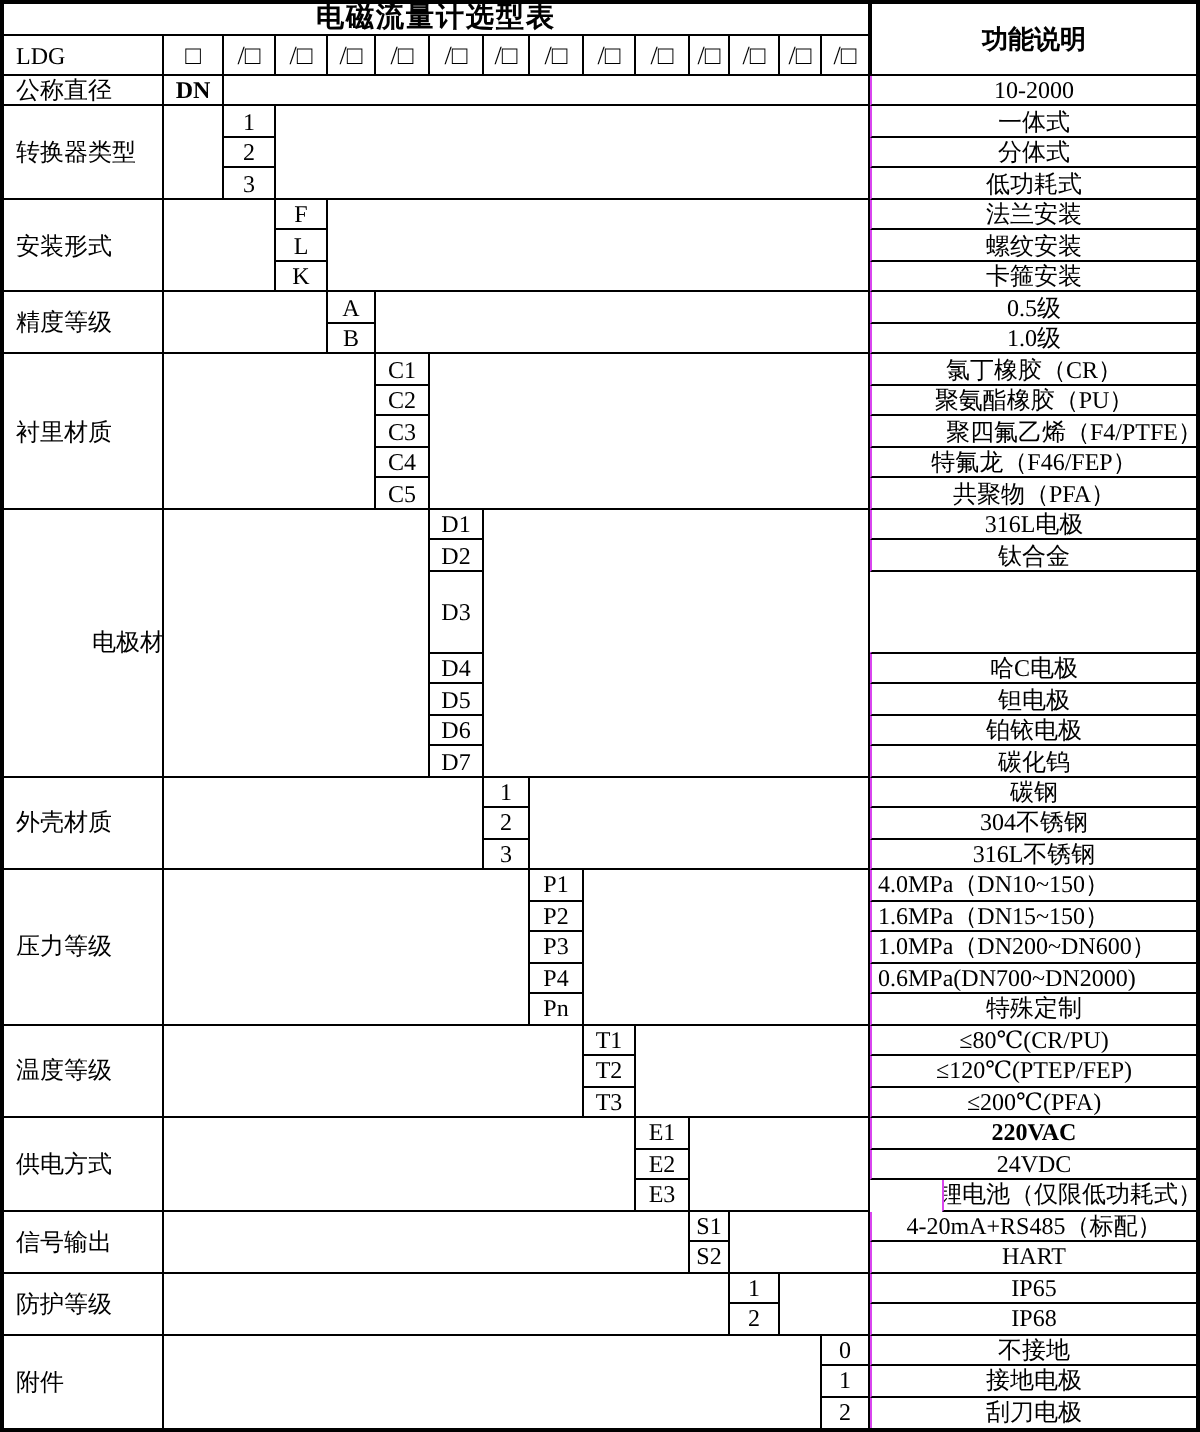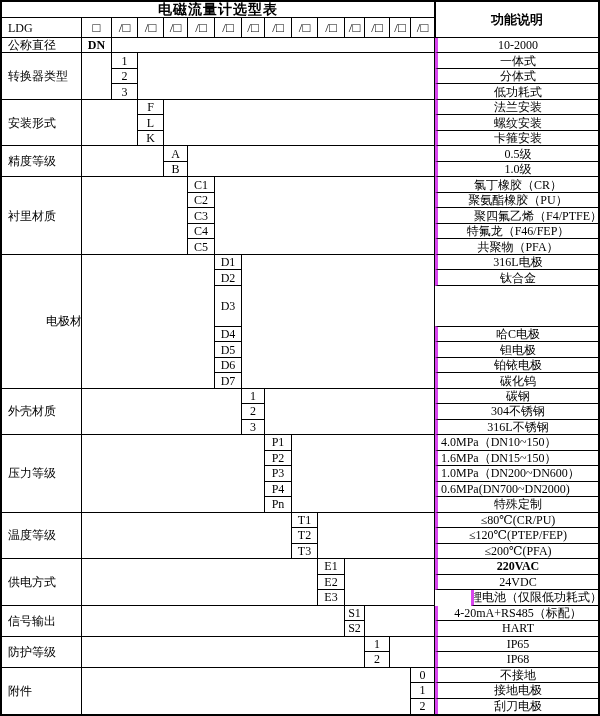--- a/index.html
+++ b/index.html
@@ -22,21 +22,21 @@
     border-bottom: 1px solid #000;
     display: flex; align-items: center; justify-content: center;
     font-size: 12px; line-height: 1;
     overflow: hidden; white-space: nowrap;
   }
   .title { font-weight: bold; font-size: 14px; letter-spacing: 1px; }
   .func-header {
     font-weight: bold; font-size: 13px;
     border-right: none; border-left: 1px solid #000;
   }
-  .func { border-right: none; border-left: 3px solid #d946ef; }
+  .func { border-right: none; border-left: 1px solid #d946ef; }
   .label { justify-content: flex-start; padding-left: 6px; }
   .la { justify-content: flex-start; padding-left: 3px; }
   .no-bb { border-bottom: none; }
   .box { font-size: 13px; }
 </style>
 </head>
 <body>
 
 <div class="table">
   <div class="cell title" style="grid-column:1/16; grid-row:1/2;">电磁流量计选型表</div>

